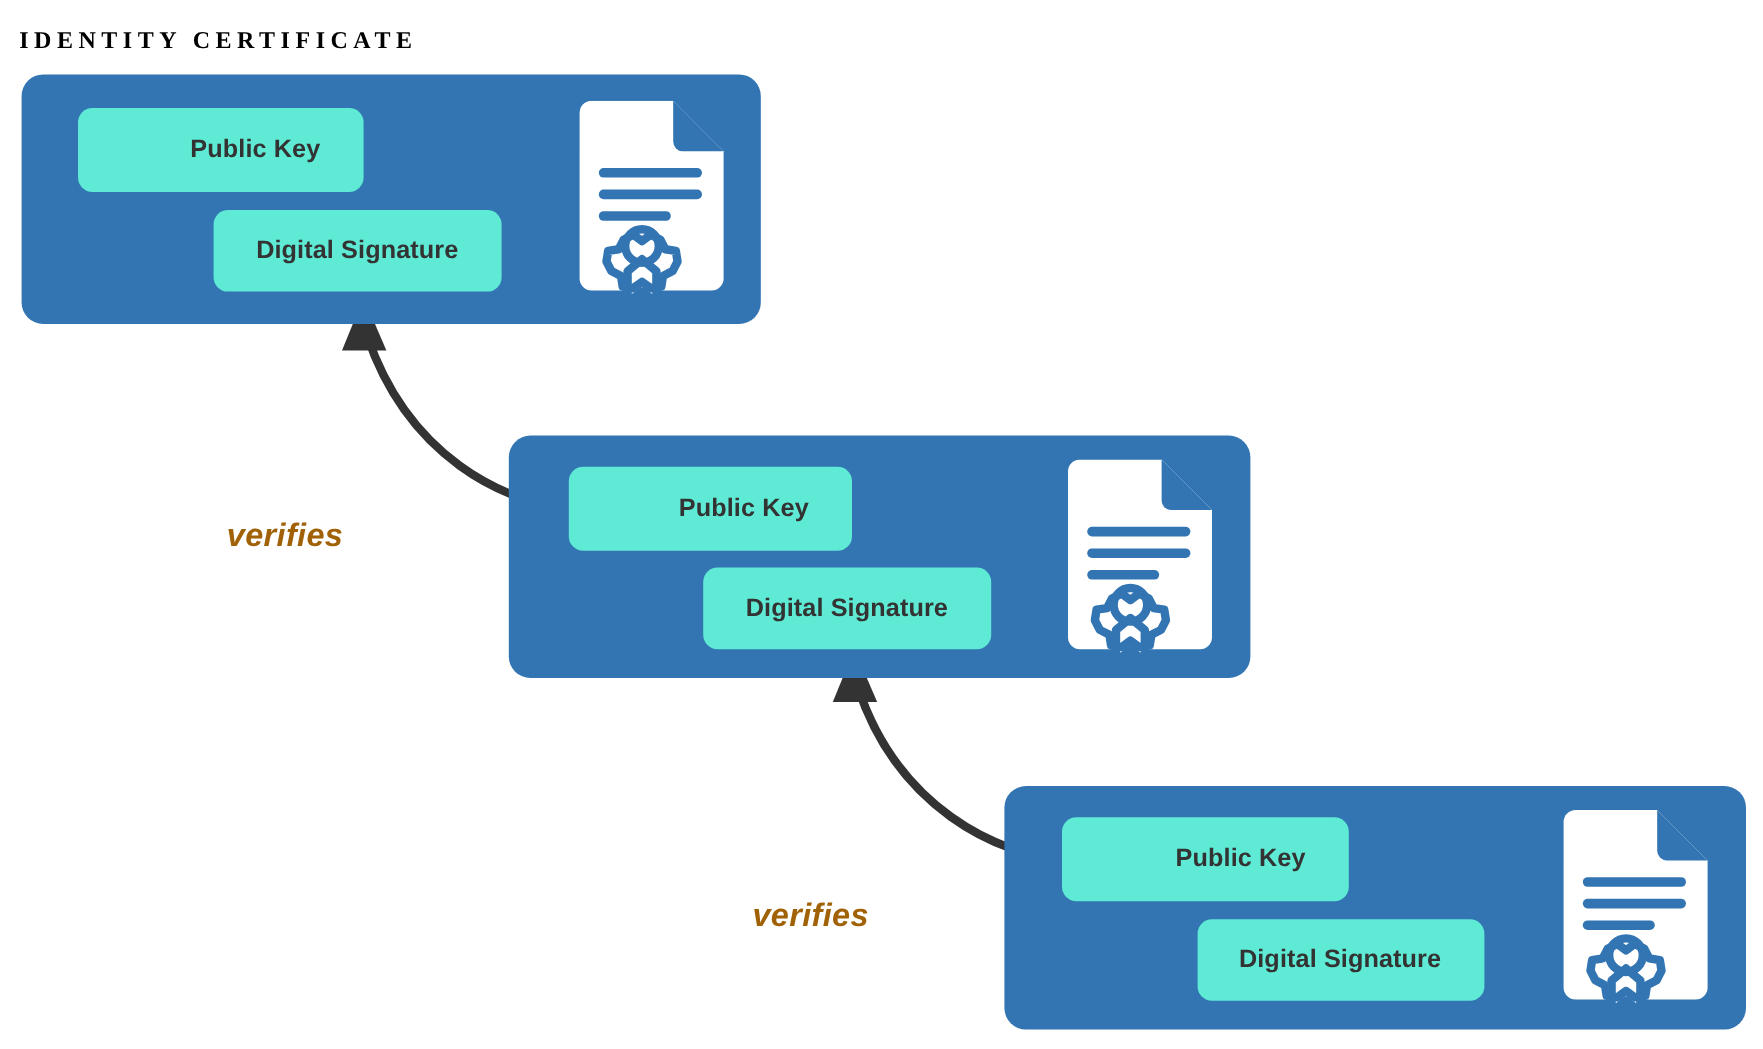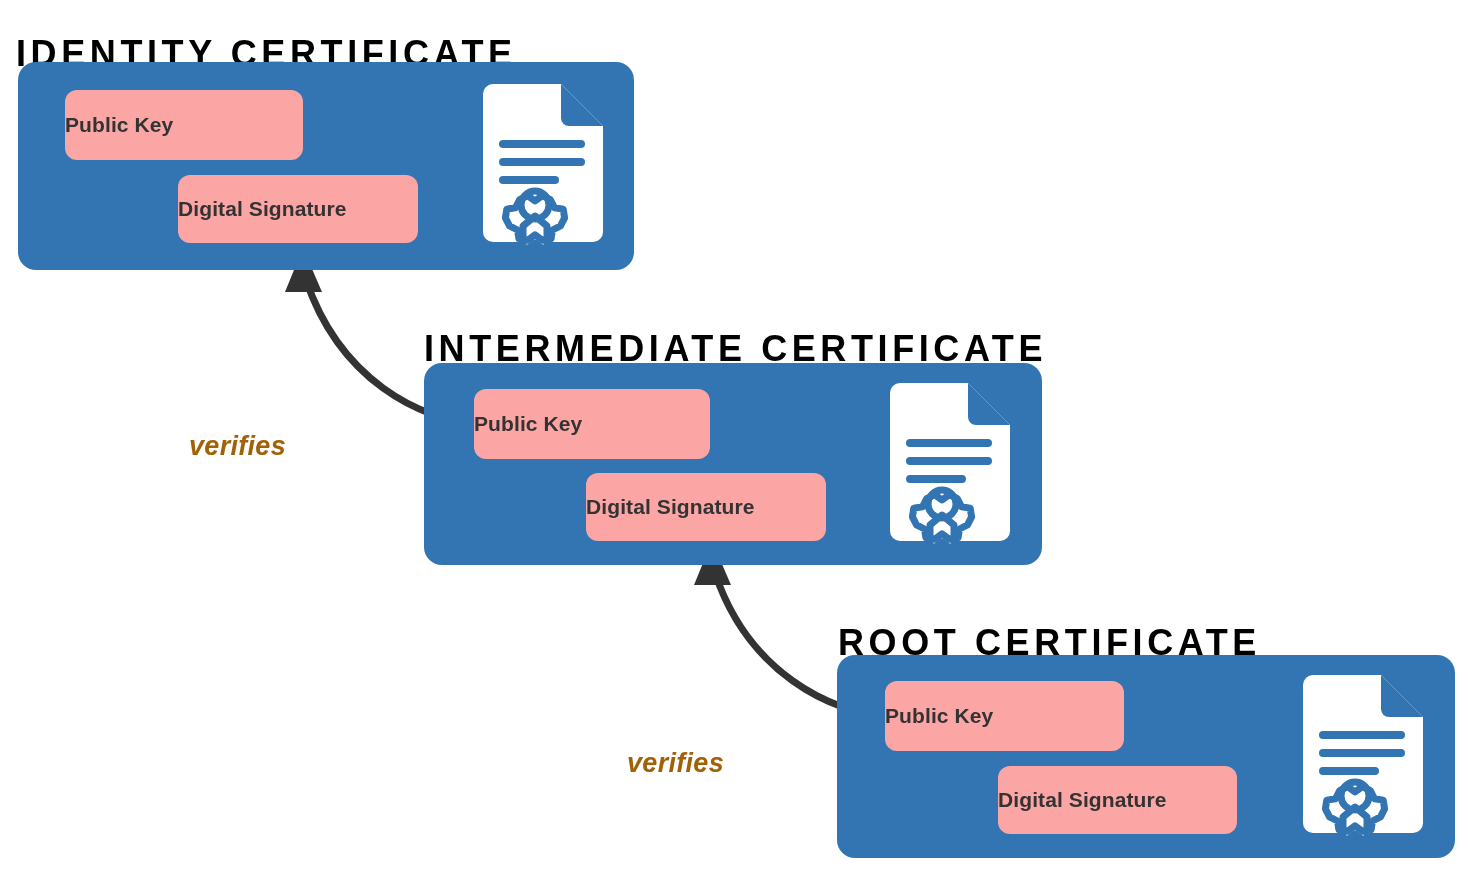--- a/index.html
+++ b/index.html
@@ -14,48 +14,47 @@
     position: relative;
     width: 1469px;
     height: 874px;
     background: #ffffff;
     overflow: hidden;
   }
 
   
   .cert-title {
     position: absolute;
-    font-family: Liberation Sans, sans-serif;
+    font-family: Liberation Serif, serif;
     font-weight: 700;
-    font-size: 36px;
+    font-size: 20px;
     letter-spacing: 4.6px;
     color: #000000;
     text-transform: uppercase;
     white-space: nowrap;
     line-height: 1;
-    margin-top: 12px;
   }
 
   
   .cert-card {
     position: absolute;
     background: #3275b2;
     border-radius: 18px;
   }
 
   
   .pill {
     position: absolute;
-    background: #fca5a5;
+    background: #5eead4;
     border-radius: 12px;
     display: flex;
     align-items: center;
-    justify-content: flex-start;
+    justify-content: flex-end;
     box-sizing: border-box;
-    padding-right: 8px;
+    padding-right: 36px;
   }
   .pill span {
     font-family: "Liberation Sans", sans-serif;
     font-weight: 700;
     font-size: 21px;
     color: #333333;
     white-space: nowrap;
     letter-spacing: 0.1px;
   }
 
@@ -126,21 +125,20 @@
       <span>Public Key</span>
     </div>
 
     <div class="pill" style="left:160px; top:113px; width:240px; height:68px;">
       <span>Digital Signature</span>
     </div>
   </div>
 
   <div class="verifies" style="left:189px; top:433px;">verifies</div>
 
-  <div class="cert-title" style="left:424px; top:319px;">INTERMEDIATE CERTIFICATE</div>
 
   <div class="cert-card" style="left:424px; top:363px; width:618px; height:202px;">
 
     <div class="cert-icon" style="left:456px; top:20px;">
       <svg width="140" height="168" viewBox="0 0 140 168" xmlns="http://www.w3.org/2000/svg">
         <path d="M10 10 a10 10 0 0 1 10 -10 h68 l42 42 v106 a10 10 0 0 1 -10 10 h-100 a10 10 0 0 1 -10 -10 z" fill="#ffffff"></path>
         <path d="M88 0 l42 42 h-34 a8 8 0 0 1 -8 -8 z" fill="#3275b2"></path>
         <rect x="26" y="56" width="86" height="8" rx="4" fill="#3275b2"></rect>
         <rect x="26" y="74" width="86" height="8" rx="4" fill="#3275b2"></rect>
         <rect x="26" y="92" width="60" height="8" rx="4" fill="#3275b2"></rect>
@@ -154,21 +152,20 @@
       <span>Public Key</span>
     </div>
 
     <div class="pill" style="left:162px; top:110px; width:240px; height:68px;">
       <span>Digital Signature</span>
     </div>
   </div>
 
   <div class="verifies" style="left:627px; top:750px;">verifies</div>
 
-  <div class="cert-title" style="left:838px; top:613px;">ROOT CERTIFICATE</div>
 
   <div class="cert-card" style="left:837px; top:655px; width:618px; height:203px;">
 
     <div class="cert-icon" style="left:456px; top:20px;">
       <svg width="140" height="168" viewBox="0 0 140 168" xmlns="http://www.w3.org/2000/svg">
         <path d="M10 10 a10 10 0 0 1 10 -10 h68 l42 42 v106 a10 10 0 0 1 -10 10 h-100 a10 10 0 0 1 -10 -10 z" fill="#ffffff"></path>
         <path d="M88 0 l42 42 h-34 a8 8 0 0 1 -8 -8 z" fill="#3275b2"></path>
         <rect x="26" y="56" width="86" height="8" rx="4" fill="#3275b2"></rect>
         <rect x="26" y="74" width="86" height="8" rx="4" fill="#3275b2"></rect>
         <rect x="26" y="92" width="60" height="8" rx="4" fill="#3275b2"></rect>

